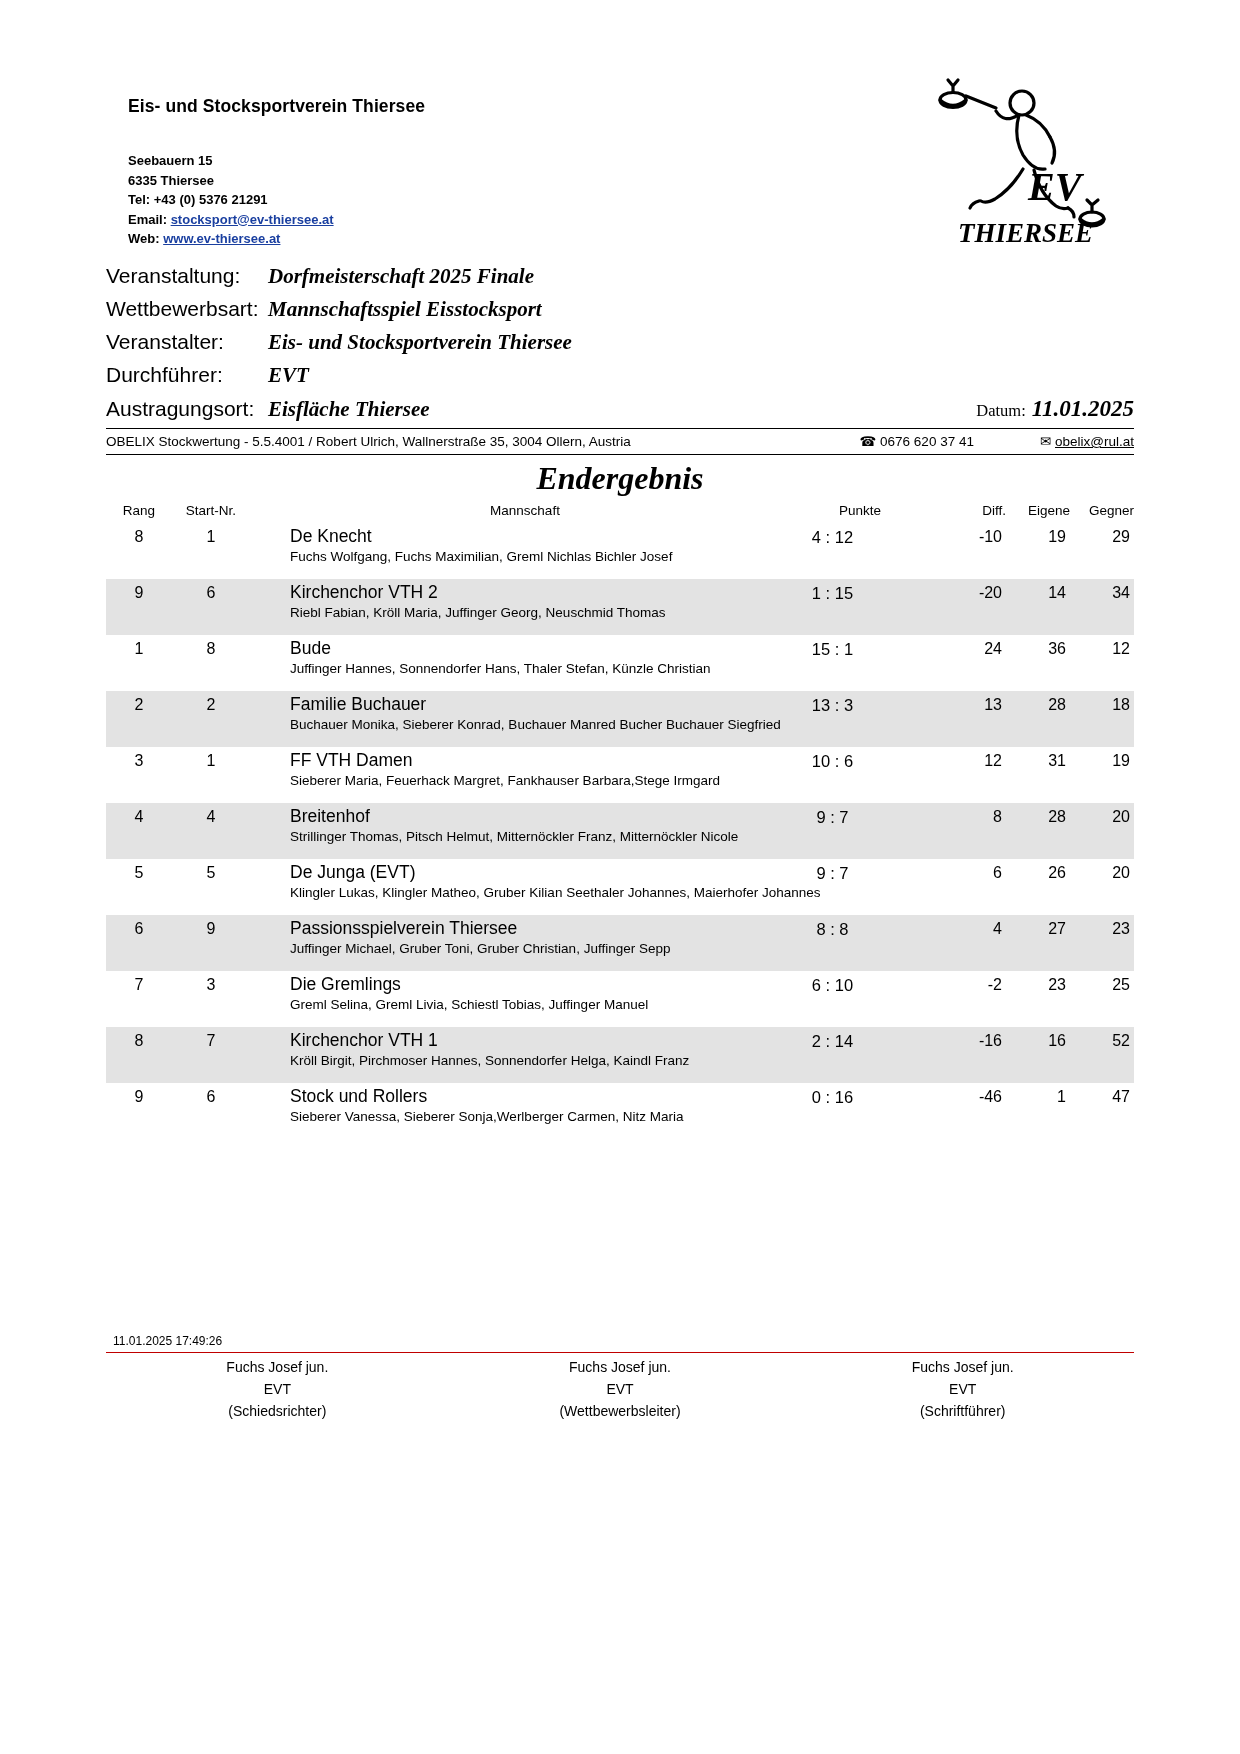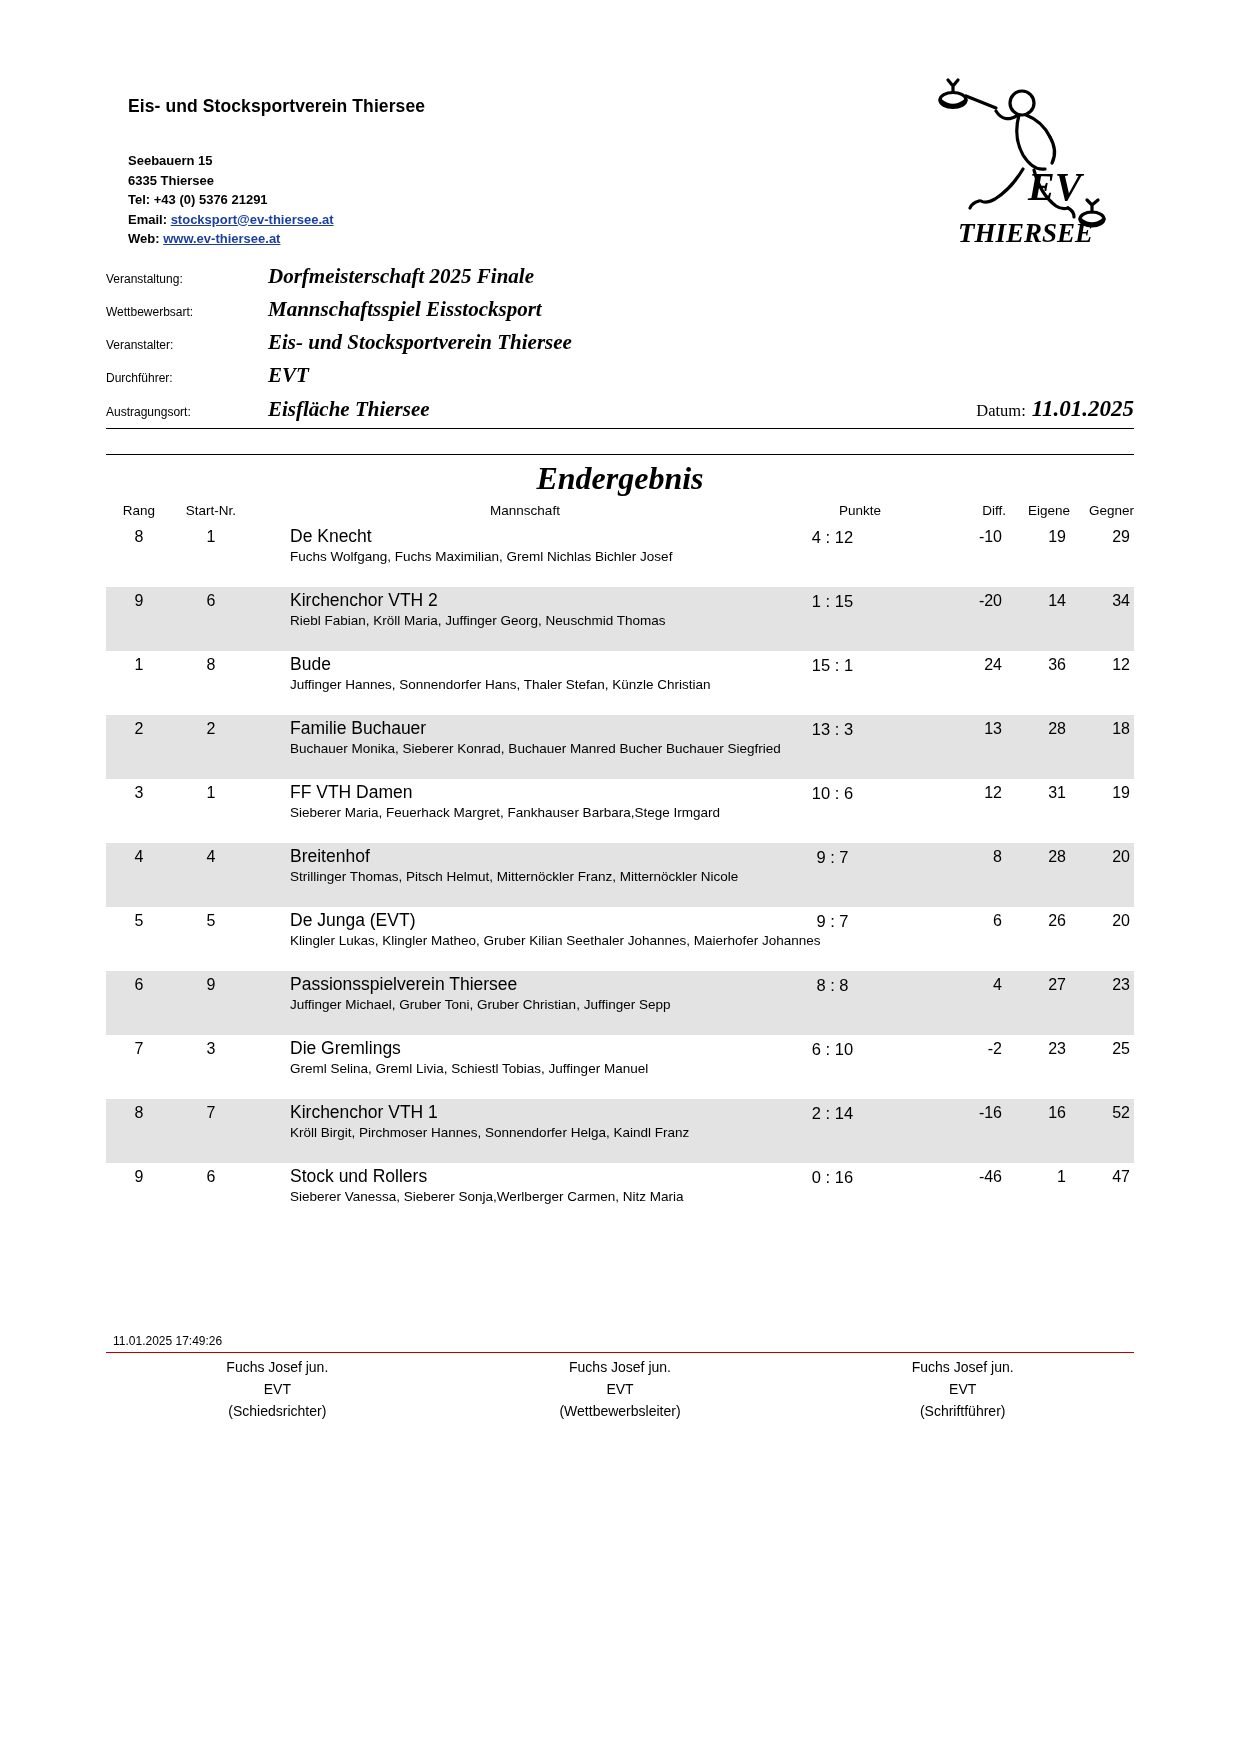--- a/index.html
+++ b/index.html
@@ -65,21 +65,21 @@
     top: 264px;
     width: 1028px;
   }
   .event-row {
     display: flex;
     align-items: baseline;
     height: 33px;
   }
   .event-label {
     width: 160px;
-    font-size: 12px;
+    font-size: 21px;
     color: #000;
   }
   .event-value {
     font-family: "Liberation Serif", serif;
     font-style: italic;
     font-weight: bold;
     font-size: 21px;
     padding-left: 2px;
   }
   .datum-wrap {
@@ -180,21 +180,21 @@
     padding-right: 56px;
   }
   .row-main td.rt {
     text-align: right;
     font-size: 16px;
     padding-top: 5px;
     padding-right: 4px;
   }
   .row-players td {
     font-size: 13.5px;
-    padding: 1px 0 23px 0;
+    padding: 1px 0 15px 0;
   }
   .row-players td.players {
     padding-left: 40px;
   }
   tr.shaded td {
     background: #e3e3e3;
   }
 
   
   .footer-stamp {
@@ -305,20 +305,31 @@
       <div class="event-value">Eisfläche Thiersee</div>
       <div class="datum-wrap">
         <span class="datum-label">Datum:</span>
         <span class="datum-value">11.01.2025</span>
       </div>
     </div>
   </div>
 
   <div class="rule rule-top"></div>
 
+  <div class="obelix-line">
+    <span class="obelix-left">OBELIX Stockwertung - 5.5.4001 / Robert Ulrich, Wallnerstraße 35, 3004 Ollern, Austria</span>
+    <span class="obelix-phone">
+      <span>☎</span>
+      <span>0676 620 37 41</span>
+    </span>
+    <span class="obelix-mail">
+      <span>✉</span>
+      <a href="#">obelix@rul.at</a>
+    </span>
+  </div>
 
   <div class="rule rule-bottom"></div>
 
   <div class="title">Endergebnis</div>
 
   <table class="results">
     <thead>
       <tr>
         <th class="th-rang">Rang</th>
         <th class="th-start">Start-Nr.</th>

